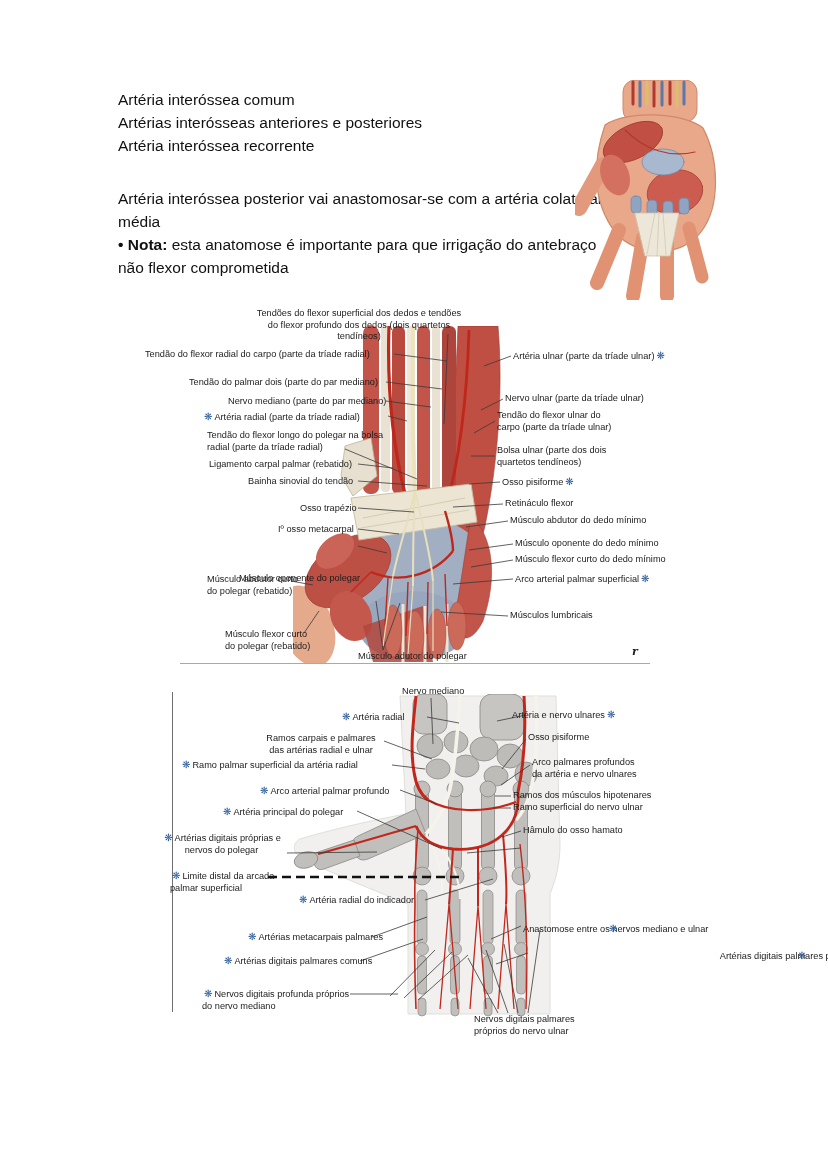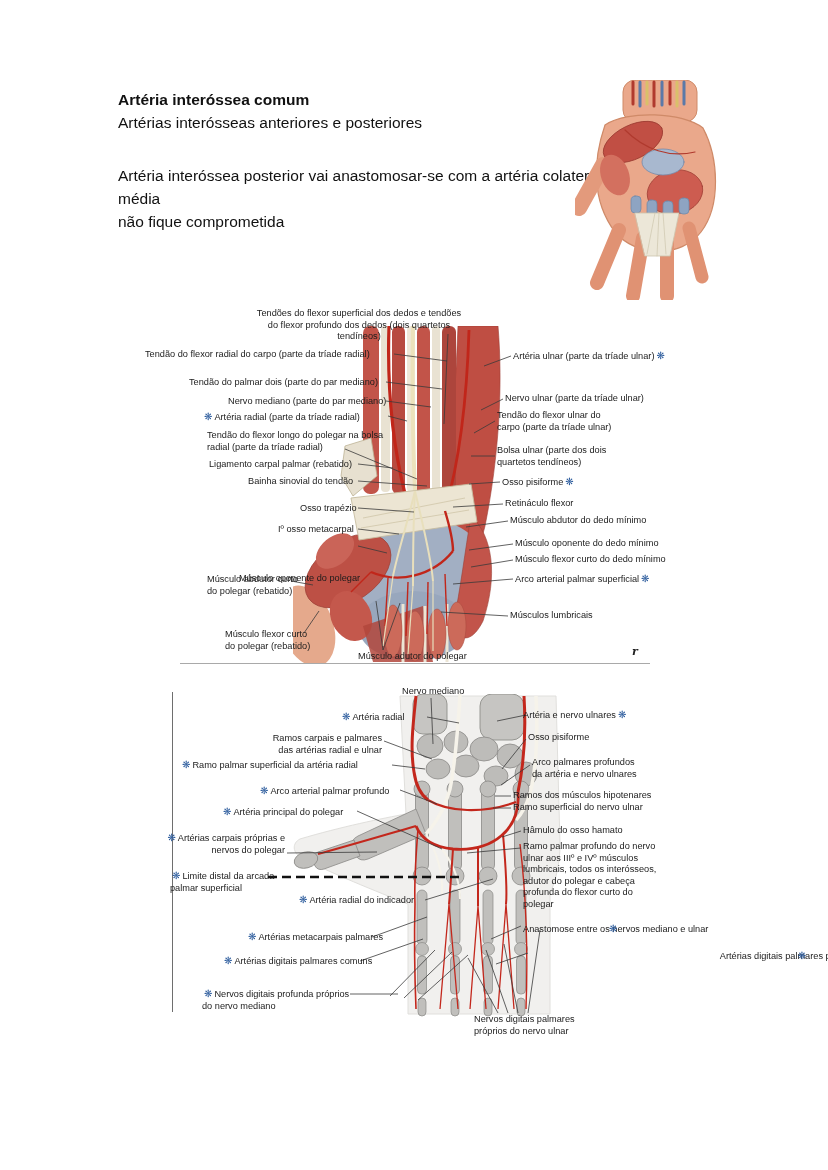--- a/index.html
+++ b/index.html
@@ -1,49 +1,51 @@
 <!DOCTYPE html>
 <html><head>
 <meta charset="utf-8">
 <style>
   html,body{margin:0;padding:0;background:#fff;}
   .page{position:relative;width:828px;height:1170px;background:#ffffff;
         font-family:"Liberation Sans",sans-serif;overflow:hidden;color:#111;}
   
   .intro{position:absolute;left:118px;top:88px;width:575px;font-size:15.5px;line-height:23px;}
   .intro p{margin:0;}
-  .intro .title{font-weight:bold;}
+  .intro .title{font-weight:normal;}
   .spacer{height:30px;}
   
   .lbl{position:absolute;font-size:9.2px;line-height:11.5px;color:#1b1b1b;}
   .nw{white-space:nowrap;}
-  .r{text-align:right;}
+  .r{text-align:center;}
   .c{text-align:center;}
   .star{font-style:normal;color:#2a5a9c;font-size:10px;padding:0 2px;}
   .sa{position:absolute;padding:0;}
   .rel{position:relative;}
   .hr1{position:absolute;left:180px;top:663px;width:470px;height:1px;background:#a9a9a9;}
   .vr2{position:absolute;left:172px;top:692px;width:1px;height:320px;background:#6e6e6e;}
   .stray{position:absolute;left:632px;top:645px;font:italic bold 11px "DejaVu Serif",serif;color:#222;}
   svg{position:absolute;}
   .overlay{left:0;top:0;pointer-events:none;}
 </style>
 </head>
 <body>
 
 <div class="page">
 
   
   <div class="intro">
     <p class="title">Artéria interóssea comum</p>
     <p>Artérias interósseas anteriores e posteriores</p>
+    <p>Artéria interóssea recorrente</p>
     <div class="spacer"></div>
     <p>Artéria interóssea posterior vai anastomosar-se com a artéria colateral</p>
     <p>média</p>
-    <p>não fique comprometida</p>
+    <p><b>• Nota:</b><span> esta anatomose é importante para que irrigação do antebraço</span></p>
+    <p>não flexor comprometida</p>
   </div>
 
   
   <svg style="left:575px;top:80px" width="155" height="220" viewBox="0 0 155 220">
     <g stroke-linecap="round">
       <rect x="48" y="0" width="74" height="42" rx="12" fill="#eaa88b" stroke="#cf8a68" stroke-width="1"></rect>
       <g stroke-width="3">
         <line x1="58" y1="2" x2="58" y2="24" stroke="#b03a2e"></line>
           <line x1="65" y1="2" x2="65" y2="26" stroke="#5b79a8"></line>
         <line x1="72" y1="2" x2="72" y2="24" stroke="#d9c06a"></line>
@@ -305,30 +307,29 @@
   <span class="lbl nw" style="left:515px;top:573px"><span>Arco arterial palmar superficial</span><i class="star">❋</i></span>
   <span class="lbl nw" style="left:510px;top:610px"><span>Músculos lumbricais</span></span>
 
   
   <span class="lbl nw" style="left:402px;top:686px"><span>Nervo mediano</span></span>
   <span class="lbl nw" style="left:340px;top:711px"><i class="star">❋</i><span>Artéria radial</span></span>
   <span class="lbl r" style="left:260px;top:733px;width:122px"><span>Ramos carpais e palmares das artérias radial e ulnar</span></span>
   <span class="lbl nw" style="left:180px;top:759px"><i class="star">❋</i><span>Ramo palmar superficial da artéria radial</span></span>
   <span class="lbl nw" style="left:258px;top:785px"><i class="star">❋</i><span>Arco arterial palmar profundo</span></span>
   <span class="lbl nw" style="left:221px;top:806px"><i class="star">❋</i><span>Artéria principal do polegar</span></span>
-  <span class="lbl r" style="left:158px;top:832px;width:127px"><i class="star">❋</i><span>Artérias carpais próprias e nervos do polegar</span></span>
+  <span class="lbl r" style="left:158px;top:832px;width:127px"><i class="star">❋</i><span>Artérias digitais próprias e nervos do polegar</span></span>
   <span class="lbl" style="left:170px;top:870px;width:112px"><i class="star">❋</i><span>Limite distal da arcada palmar superficial</span></span>
   <span class="lbl nw" style="left:297px;top:894px"><i class="star">❋</i><span>Artéria radial do indicador</span></span>
   <span class="lbl nw" style="left:246px;top:931px"><i class="star">❋</i><span>Artérias metacarpais palmares</span></span>
   <span class="lbl nw" style="left:222px;top:955px"><i class="star">❋</i><span>Artérias digitais palmares comuns</span></span>
   <span class="lbl" style="left:202px;top:988px;width:158px"><i class="star">❋</i><span>Nervos digitais profunda próprios do nervo mediano</span></span>
-  <span class="lbl nw" style="left:523px;top:709px"><span>Artéria e nervo ulnares</span><i class="star">❋</i></span>
+  <span class="lbl nw" style="left:512px;top:709px"><span>Artéria e nervo ulnares</span><i class="star">❋</i></span>
   <span class="lbl nw" style="left:528px;top:732px"><span>Osso pisiforme</span></span>
   <span class="lbl" style="left:532px;top:757px;width:115px"><span>Arco palmares profundos da artéria e nervo ulnares</span></span>
   <span class="lbl nw" style="left:513px;top:790px"><span>Ramos dos músculos hipotenares</span></span>
   <span class="lbl nw" style="left:513px;top:802px"><span>Ramo superficial do nervo ulnar</span></span>
   <span class="lbl nw" style="left:523px;top:825px"><span>Hâmulo do osso hamato</span></span>
-  <span class="lbl" style="left:523px;top:841px;width:142px"><span>Ramo palmar profundo do nervo ulnar aos IIIº e IVº músculos lumbricais, todos os interósseos, adutor do polegar e cabeça profunda do flexor curto do polegar</span></span>
   <span class="lbl rel" style="left:523px;top:918px;width:100px"><span>Anastomose entre os nervos mediano e ulnar</span><i class="star sa" style="left:86px;top:-1px">❋</i></span>
   <span class="lbl rel" style="left:530px;top:945px;width:92px"><span>Artérias digitais palmares próprias</span><i class="star sa" style="left:78px;top:-1px">❋</i></span>
   <span class="lbl" style="left:474px;top:1014px;width:120px"><span>Nervos digitais palmares próprios do nervo ulnar</span></span>
 
 </div>
 
 </body></html>

